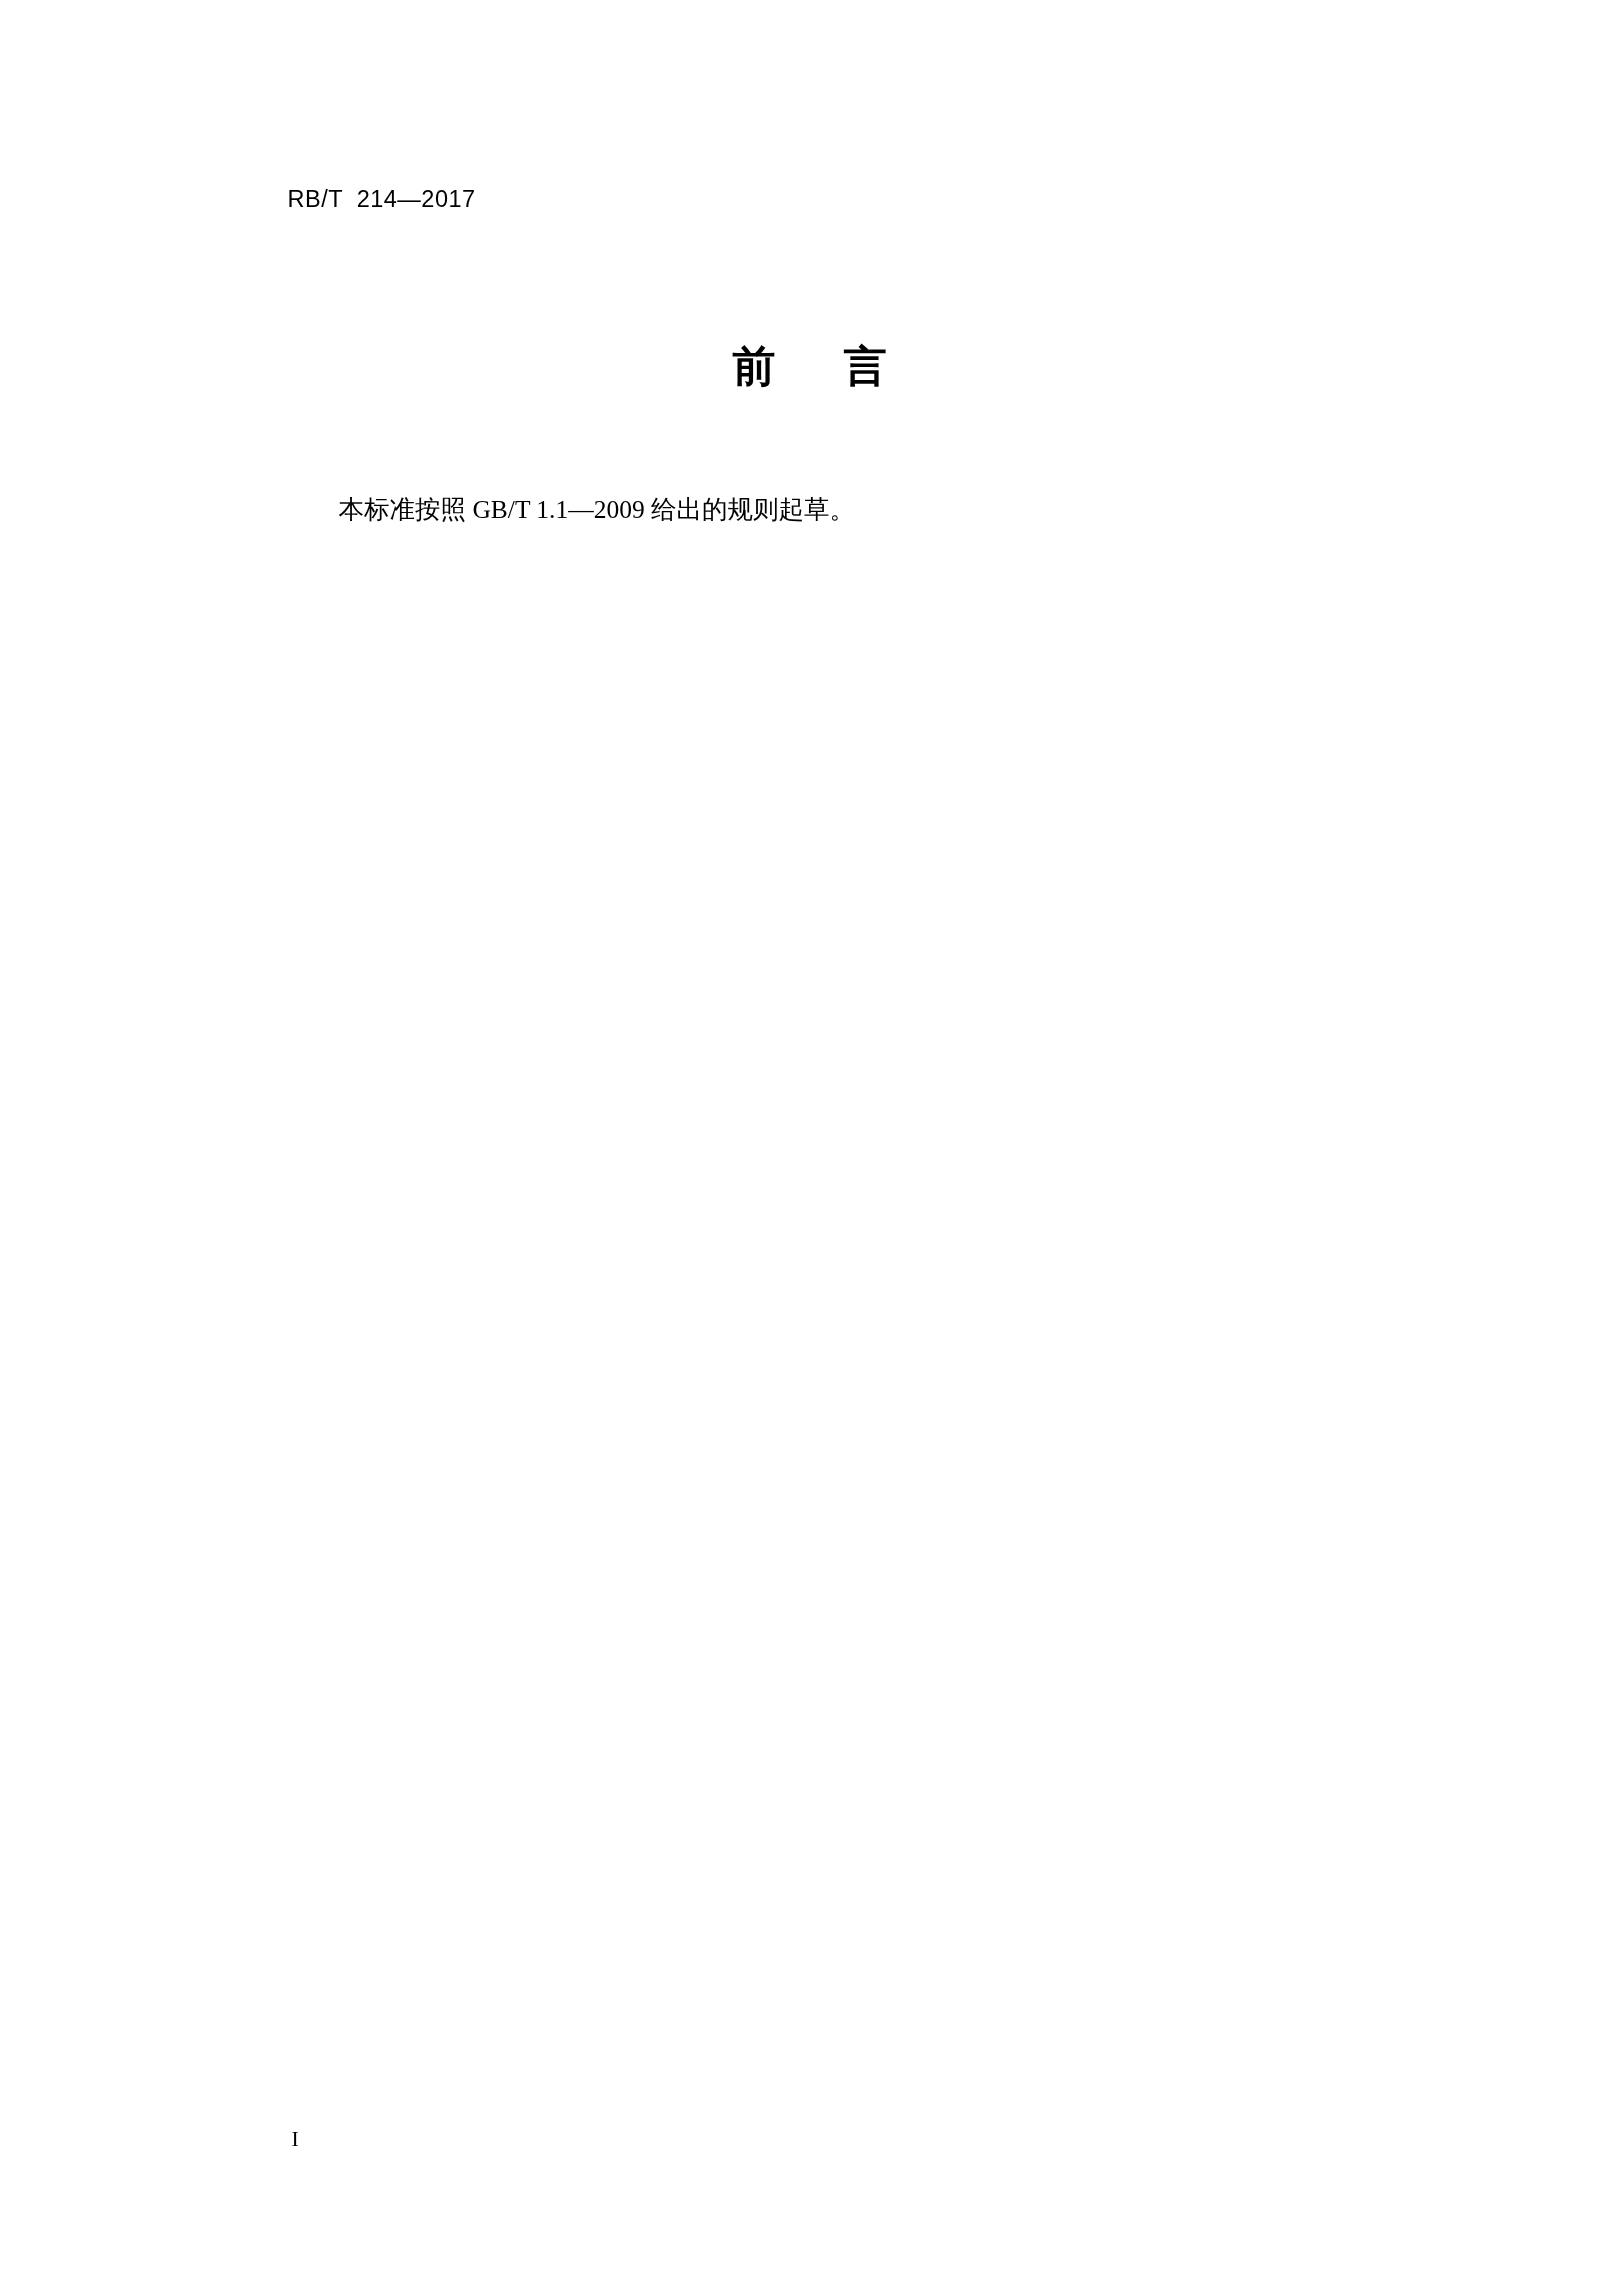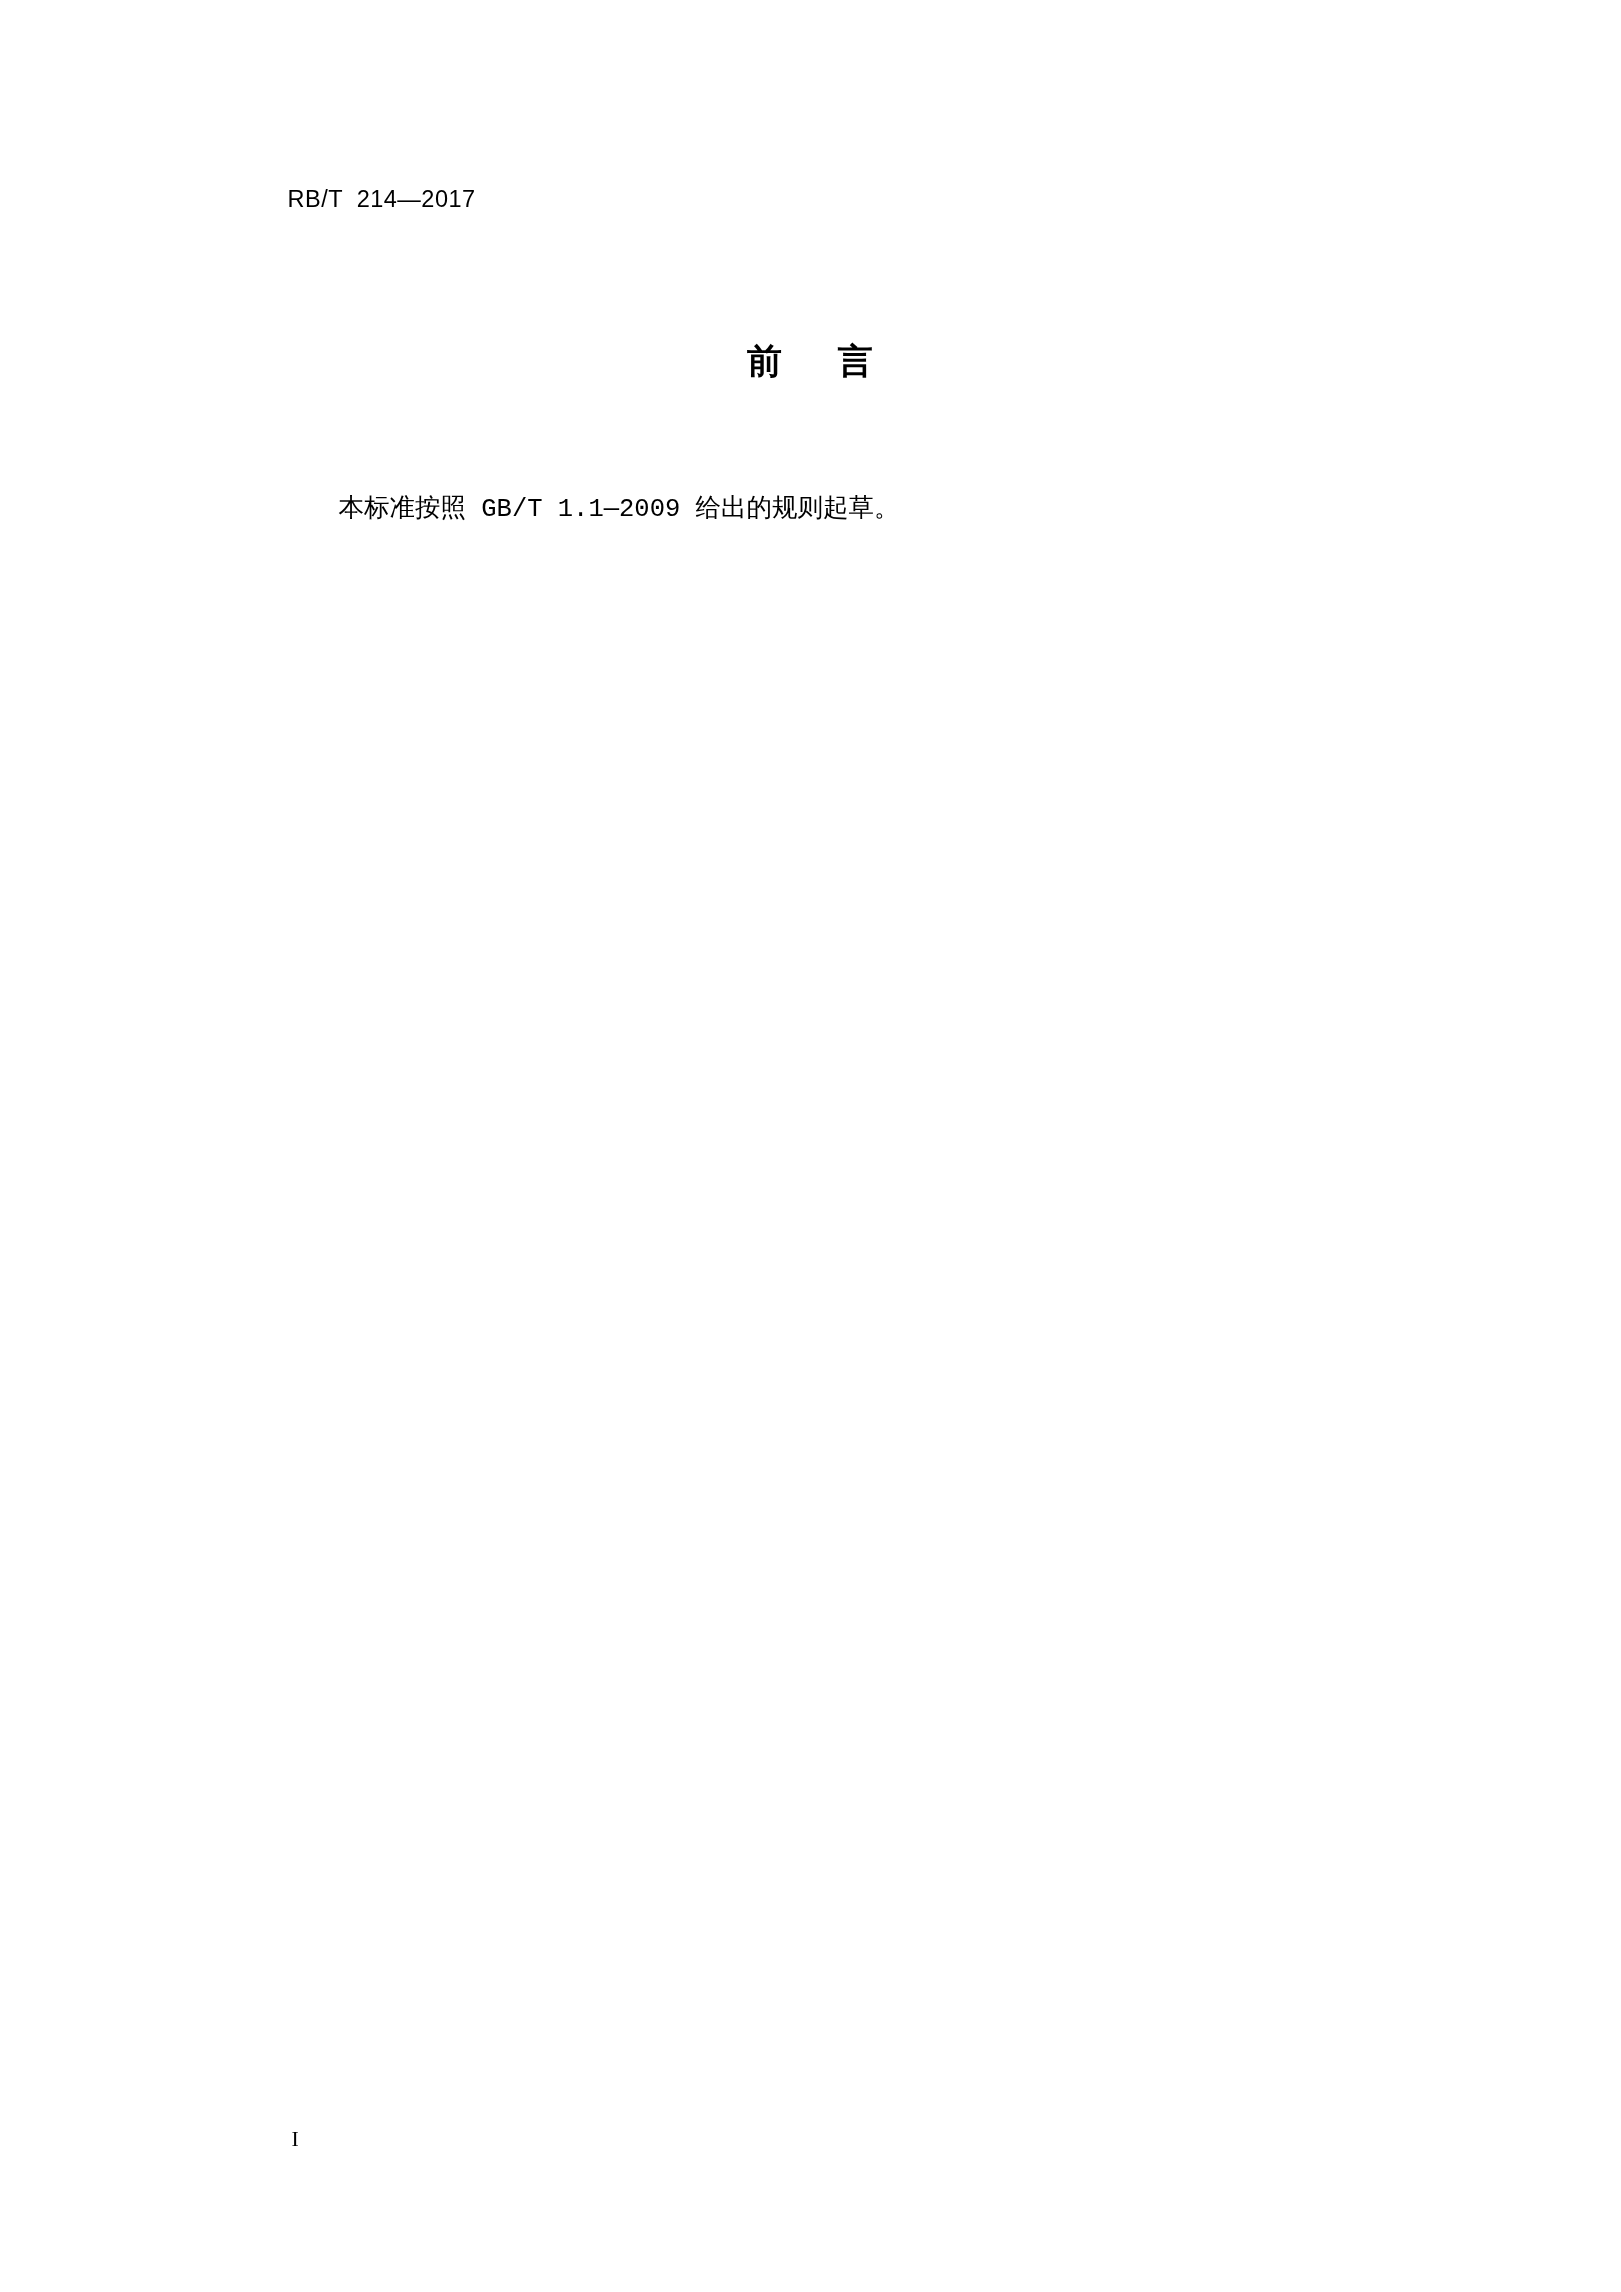--- a/index.html
+++ b/index.html
@@ -26,33 +26,33 @@
     letter-spacing: 0.5px;
     white-space: pre;
   }
   .doc-title {
     position: absolute;
     left: 0;
     right: 0;
     top: 338px;
     text-align: center;
     font-family: "DejaVu Serif", "Liberation Serif", serif;
-    font-size: 35px;
+    font-size: 43px;
     font-weight: bold;
     letter-spacing: 0.04em;
     white-space: pre;
   }
   .content {
     position: absolute;
     left: 182px;
     top: 487px;
     width: 1259px;
   }
   .para {
-    font-family: Liberation Mono, monospace;
+    font-family: Liberation Serif, serif;
     font-size: 25.5px;
     line-height: 45px;
     text-align: justify;
     text-justify: inter-ideograph;
     text-indent: 2em;
     margin: 0 14px 0 0;
   }
   .para.tight {
     letter-spacing: -0.2px;
   }

